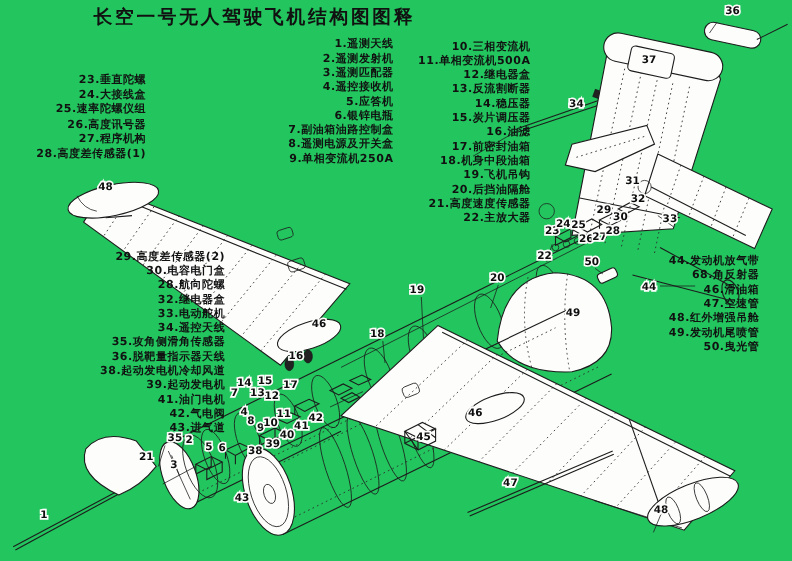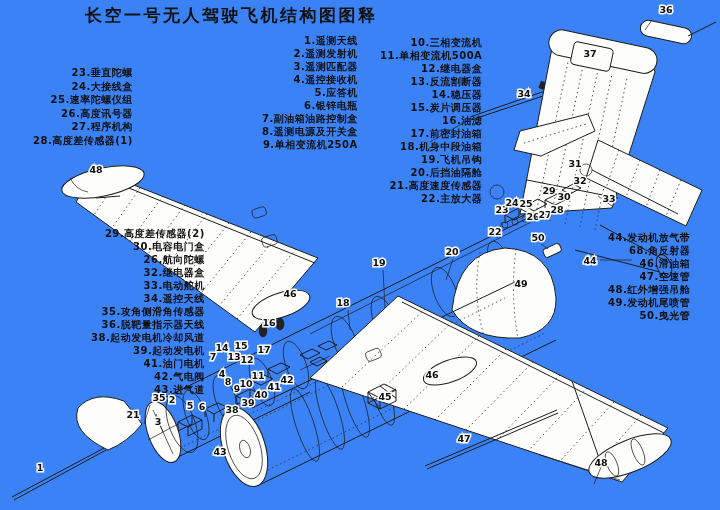--- a/index.html
+++ b/index.html
@@ -1,16 +1,16 @@
 <!DOCTYPE html>
 <html><head>
 <meta charset="utf-8">
 <style>
   html,body{margin:0;padding:0;background:#e8e8e8;}
-  #page{position:relative;width:720px;height:510px;background:#3b82f6;overflow:hidden;
+  #page{position:relative;width:720px;height:510px;background:#22c55e;overflow:hidden;
         font-family:"DejaVu Sans","Liberation Sans",sans-serif;color:#111;}
   #title{position:absolute;left:85px;top:4px;font-size:17px;font-weight:bold;
          letter-spacing:2.5px;white-space:nowrap;}
   .legend{position:absolute;font-size:10px;font-weight:bold;white-space:nowrap;z-index:3;text-align:right;}
   .legend div{height:13px;line-height:13px;letter-spacing:.5px;}
   #col-left-upper{left:33px;top:66px;}
   #col-left-upper div{height:13.6px;line-height:13.6px;}
   #col-left-lower{left:55px;top:227px;margin-left:36px;}
   #col-nose{left:262px;top:34px;}
   #col-mid{left:380px;top:36px;}
@@ -61,21 +61,21 @@
       <div>23.垂直陀螺</div>
       <div>24.大接线盒</div>
       <div>25.速率陀螺仪组</div>
       <div>26.高度讯号器</div>
       <div>27.程序机构</div>
       <div>28.高度差传感器(1)</div>
     </div>
   <div id="col-left-lower" class="legend">
       <div>29.高度差传感器(2)</div>
       <div>30.电容电门盒</div>
-      <div>26.航向陀螺</div>
+      <div>28.航向陀螺</div>
       <div>32.继电器盒</div>
       <div>33.电动舵机</div>
       <div>34.遥控天线</div>
       <div>35.攻角侧滑角传感器</div>
       <div>36.脱靶量指示器天线</div>
       <div>38.起动发电机冷却风道</div>
       <div>39.起动发电机</div>
       <div>41.油门电机</div>
       <div>42.气电阀</div>
       <div>43.进气道</div>

